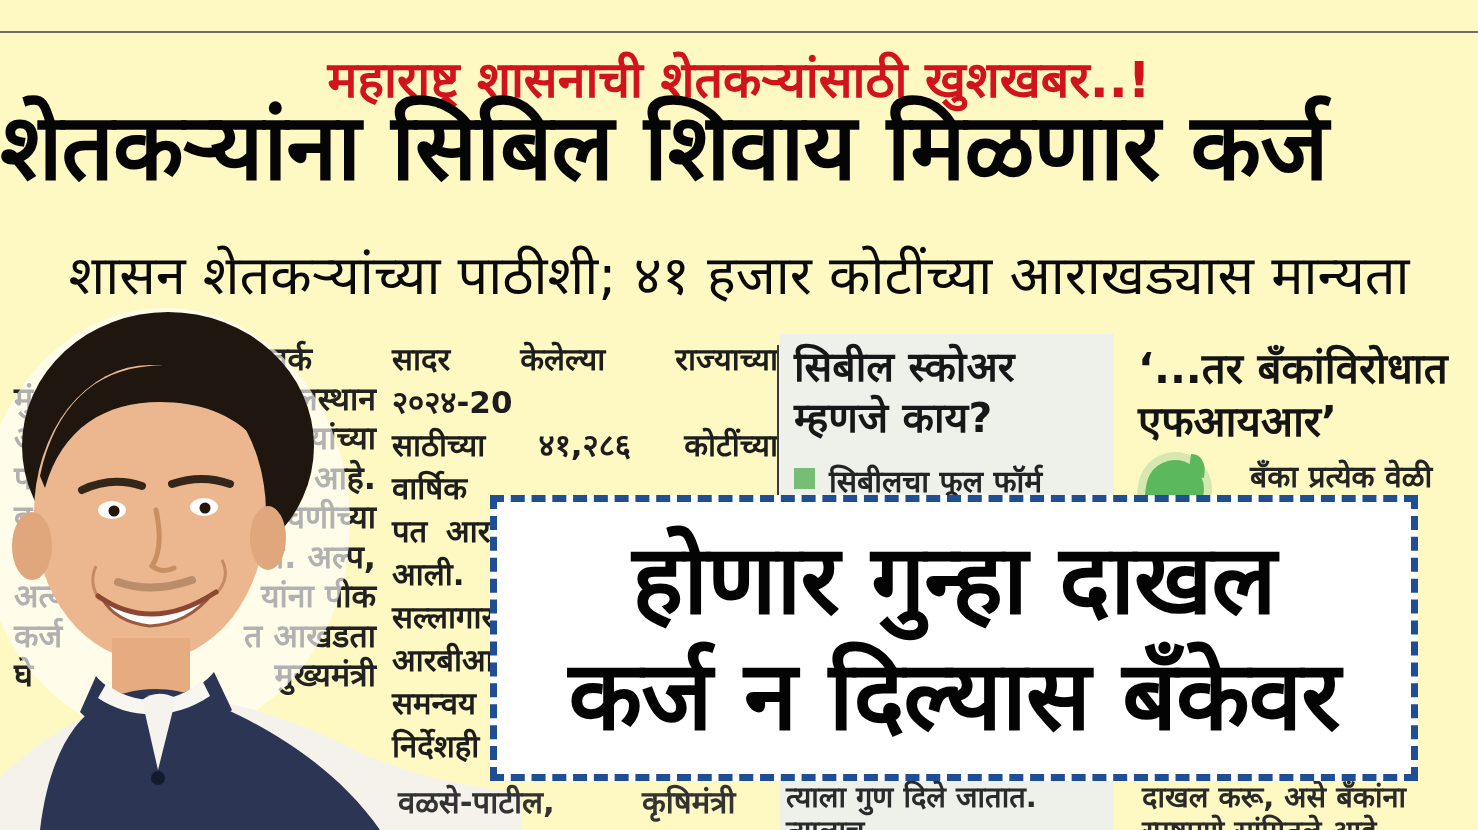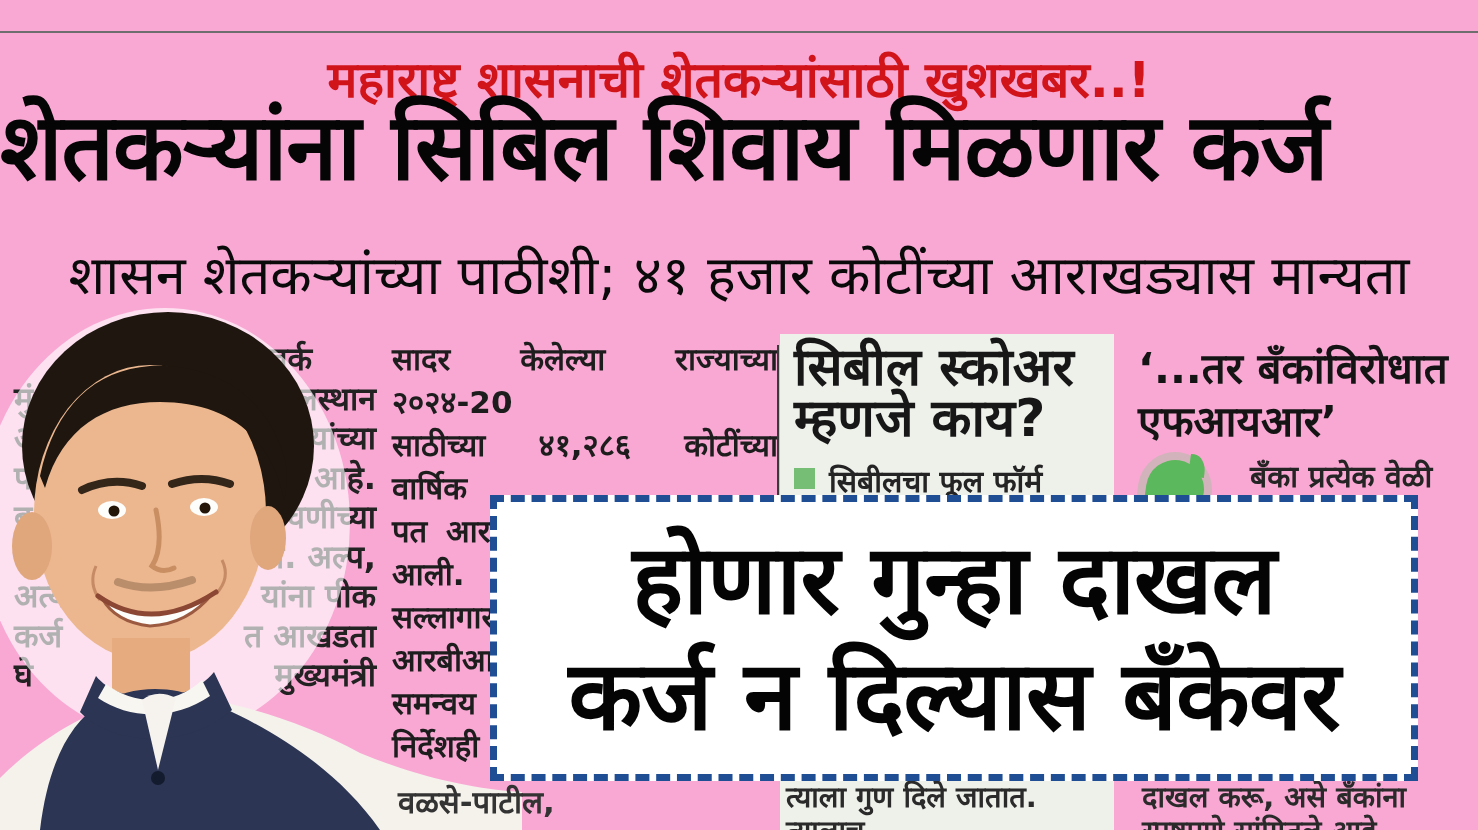--- a/index.html
+++ b/index.html
@@ -1,17 +1,17 @@
 <!DOCTYPE html>
 <html><head>
 <meta charset="utf-8">
 <style>
   html,body{margin:0;padding:0;background:#ffffff;}
   .canvas{
-    position:relative;width:1478px;height:830px;background:#f9a8d4;overflow:hidden;
+    position:relative;width:1478px;height:830px;background:#fef9c3;overflow:hidden;
     font-family:"DejaVu Sans",sans-serif;color:#111;
   }
   .topline{position:absolute;left:0;top:31px;width:1478px;height:2px;background:#6e6e6e;}
   .kicker{
     position:absolute;left:0;top:44px;width:1478px;text-align:center;
     font-size:50px;font-weight:800;color:#d01419;letter-spacing:0px;white-space:nowrap;
   }
   .headline{
     position:absolute;left:0;top:90px;width:1252px;text-align:center;
     font-size:92px;font-weight:900;color:#050505;letter-spacing:-1px;white-space:nowrap;line-height:1.25;
@@ -25,21 +25,21 @@
   .col1 .row{display:flex;justify-content:space-between;height:39.5px;align-items:flex-start;}
   .col2{position:absolute;left:392px;top:338px;width:386px;font-size:31px;font-weight:600;color:#1d1d1d;line-height:43px;}
   .col2 .just{text-align:justify;text-align-last:justify;}
   .col2footer{
     position:absolute;left:398px;top:780px;width:268px;display:flex;justify-content:space-between;
     font-size:31px;font-weight:700;color:#333;z-index:7;
   }
   .col2footer .f2{position:absolute;left:244px;width:160px;}
   .colrule{position:absolute;left:777px;top:345px;width:2px;height:152px;background:#3a3a3a;}
   .cibil-panel{position:absolute;left:780px;top:334px;width:334px;height:496px;background:#edf1ea;}
-  .cibil-panel .ttl{font-size:52px;font-weight:800;color:#171717;line-height:51px;padding:8px 0 0 14px;}
+  .cibil-panel .ttl{font-size:41px;font-weight:800;color:#171717;line-height:51px;padding:8px 0 0 14px;}
   .bullet-row{display:flex;align-items:flex-start;gap:14px;padding:16px 0 0 14px;font-size:30px;font-weight:600;color:#242424;}
   .bullet-sq{width:21px;height:21px;background:#76bd76;margin-top:8px;flex:none;}
   .cibil-footer{position:absolute;left:6px;top:446px;width:324px;font-size:29px;font-weight:600;color:#2a2a2a;line-height:34px;}
   .fir-panel{position:absolute;left:1138px;top:334px;width:340px;height:496px;}
   .fir-panel .ttl{font-size:42px;font-weight:800;color:#141414;line-height:53px;padding-top:8px;}
   .quote-row{position:relative;margin-top:10px;min-height:100px;}
   .quote-glyph{
     position:absolute;left:8px;top:2px;width:58px;height:58px;background:#5cb85c;border-radius:50% 50% 50% 4%;
     box-shadow:0 0 0 8px rgba(140,200,140,.35);transform:rotate(8deg);
   }
@@ -109,20 +109,21 @@
     <div class="just">पत आराखड्यास मान्यता देण्यात</div>
     <div>आली.</div>
     <div>सल्लागार</div>
     <div>आरबीआ</div>
     <div>समन्वय</div>
     <div>निर्देशही</div>
 
   </div>
   <div class="col2footer">
     <span>वळसे-पाटील,</span>
+    <span class="f2">कृषिमंत्री</span>
   </div>
 
   <div class="colrule"></div>
 
   <div class="cibil-panel">
     <div class="ttl">
       <div>सिबील स्कोअर</div>
       <div>म्हणजे काय?</div>
     </div>
     <div class="bullet-row">

